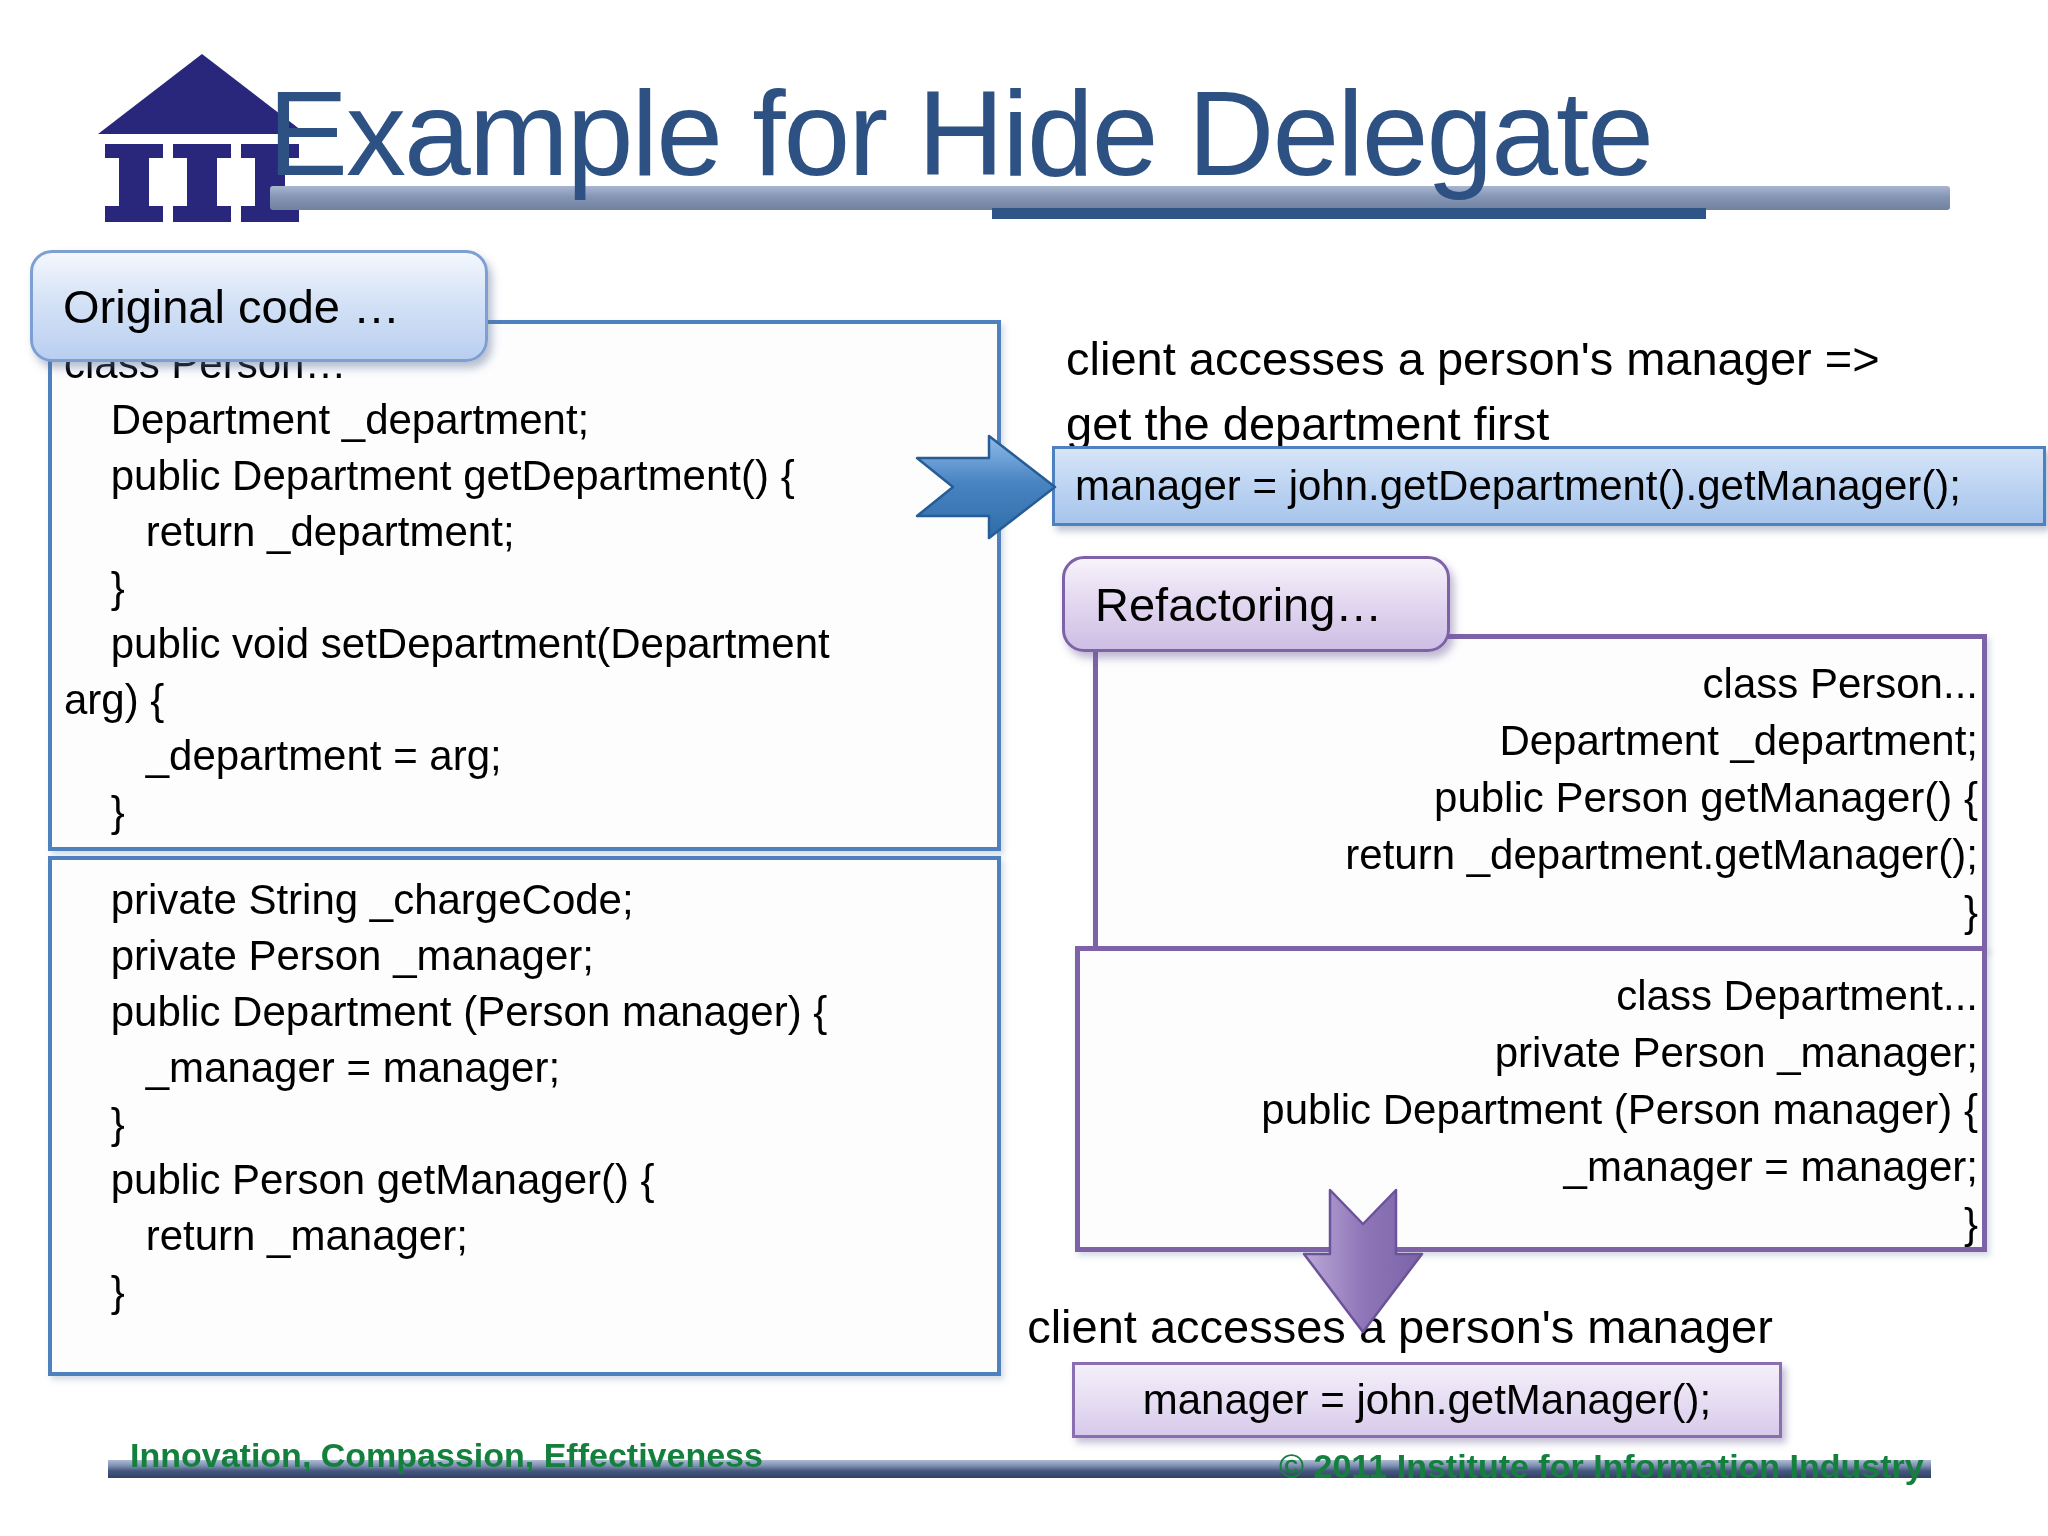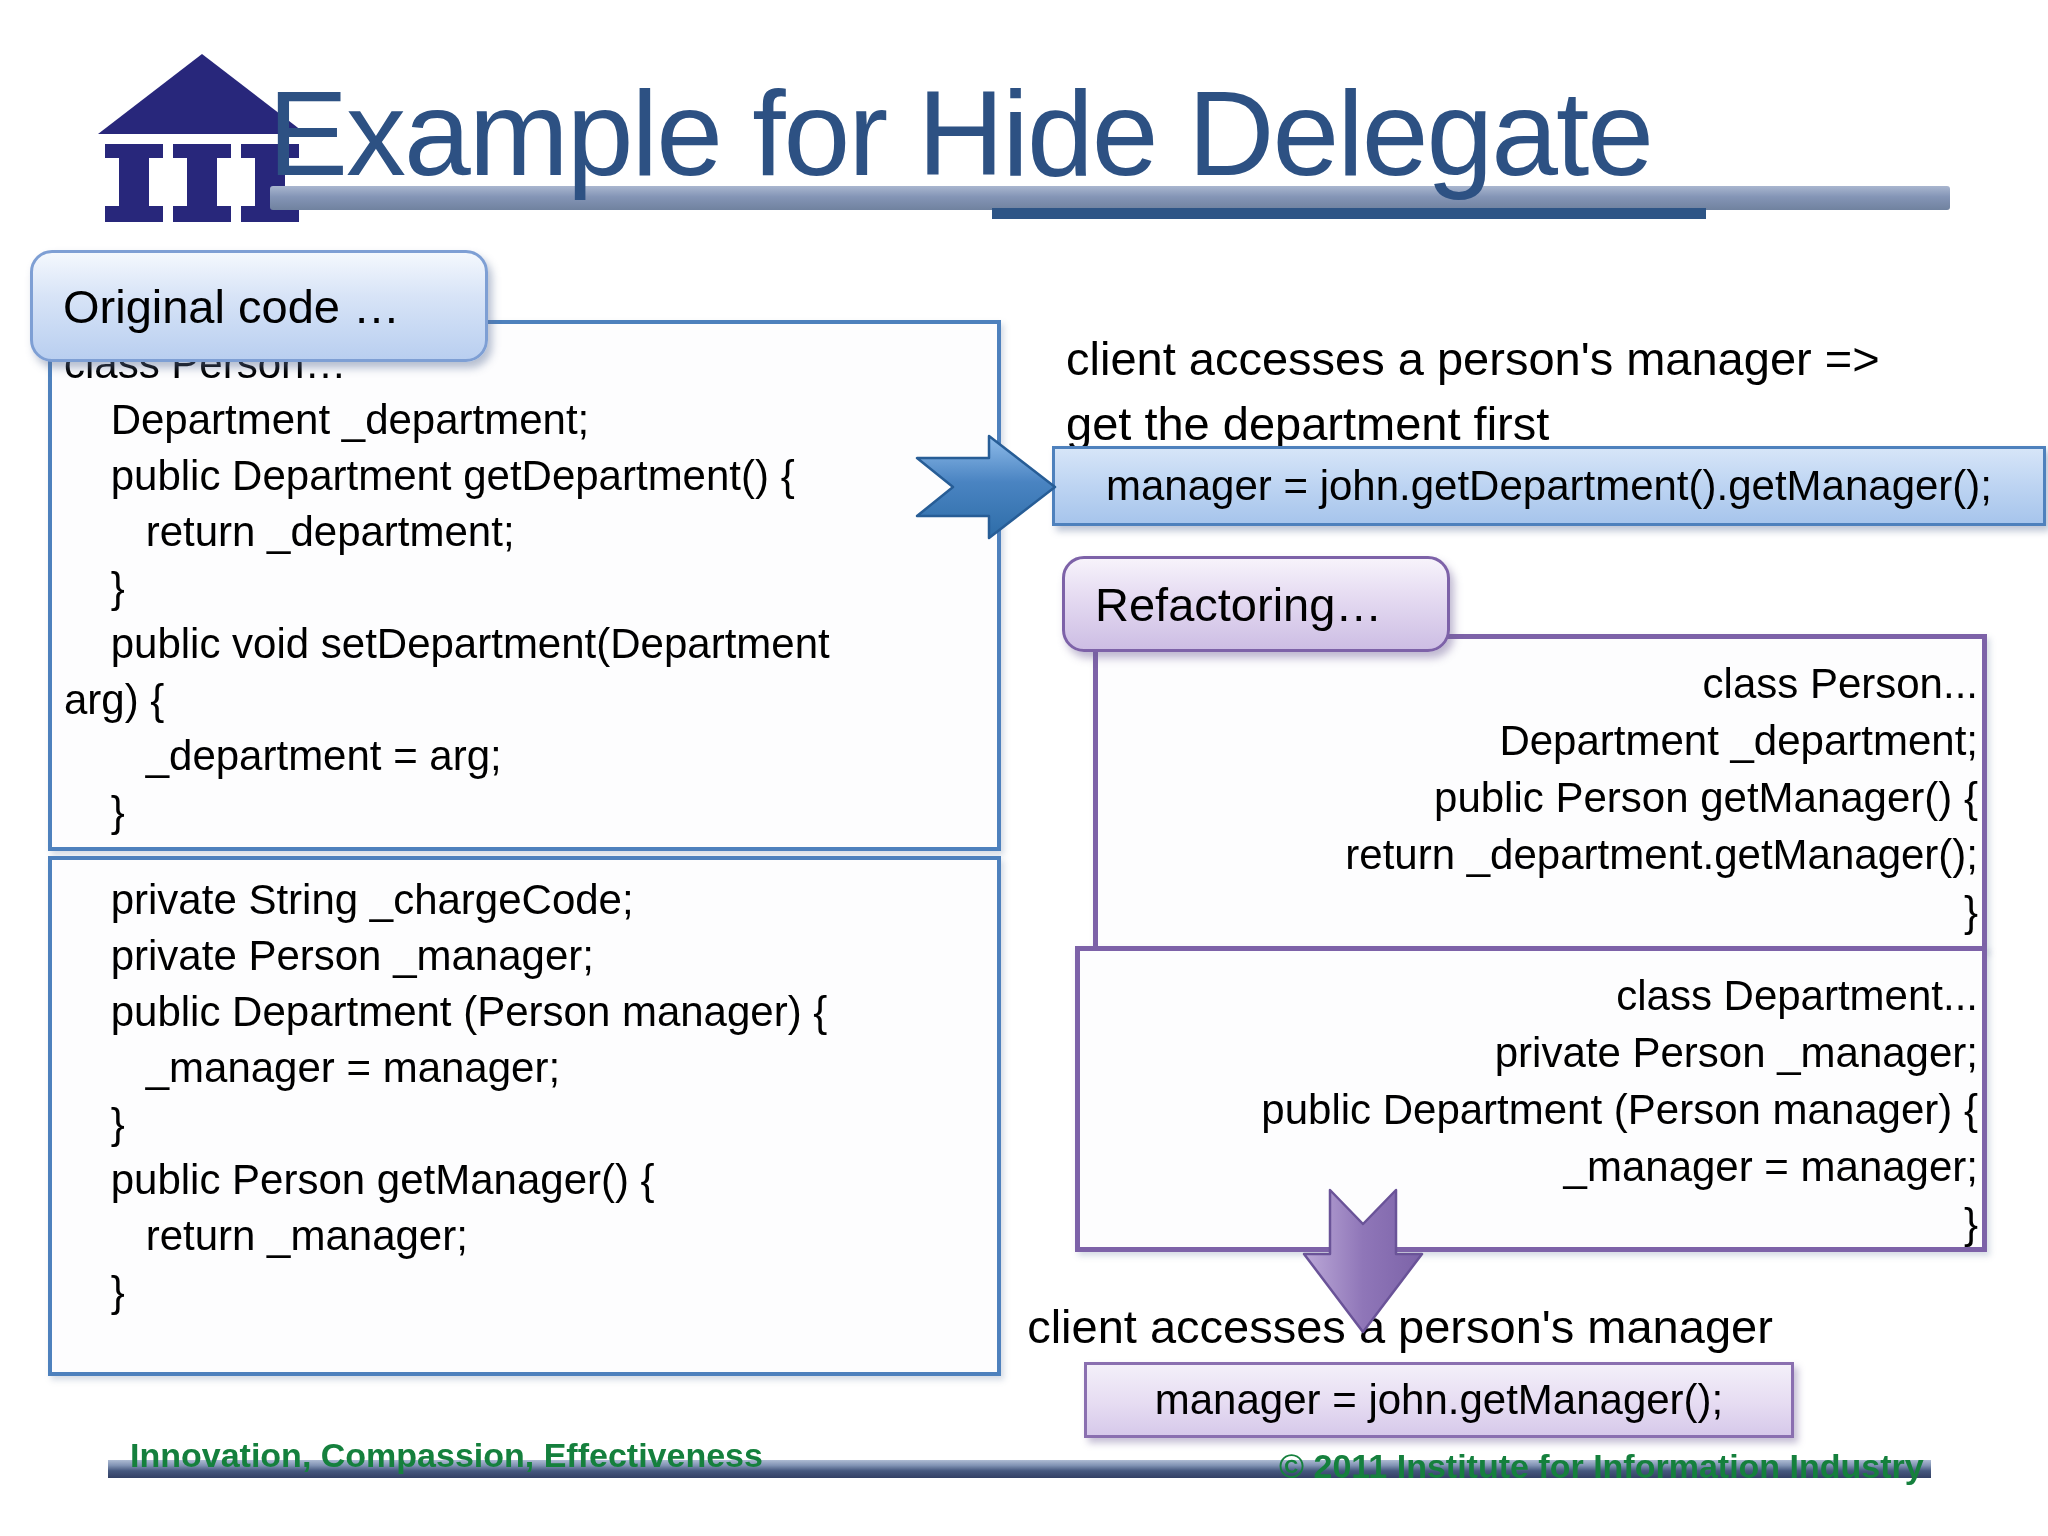--- a/index.html
+++ b/index.html
@@ -44,27 +44,25 @@
   .code-line{white-space:pre;font-size:42px;line-height:56px;}
   .pad-left{padding:12px 4px 0 12px;}
   .pad-right{padding:16px 4px 0 20px;}
   .code-box.purple .code-line{line-height:57px;}
   
   .hl{
     position:absolute;display:flex;align-items:center;font-size:42px;z-index:3;
     border:3px solid #4E81BD;padding:0 20px;
     background:linear-gradient(180deg,#D6E5F8 0%,#BDD4F2 50%,#A7C5EC 100%);
     box-shadow:4px 5px 7px rgba(90,110,150,.40);
-    justify-content:center;
   }
   .hl.purple{
     border-color:#8A6FB0;justify-content:center;
     background:linear-gradient(180deg,#F3EFF9 0%,#E6DCF2 55%,#D6C9EA 100%);
     box-shadow:4px 5px 7px rgba(110,95,150,.40);
-    margin-left:12px;
   }
   
   .note{position:absolute;font-size:47px;line-height:65px;color:#000;z-index:2;}
   .note.centered{text-align:center;}
   
   .arrow{position:absolute;z-index:5;}
   
   .footer-bar{
     position:absolute;left:108px;top:1460px;width:1823px;height:18px;
     background:linear-gradient(180deg,#AEBBD3 0%,#8193B4 30%,#46587F 60%,#334065 100%);

